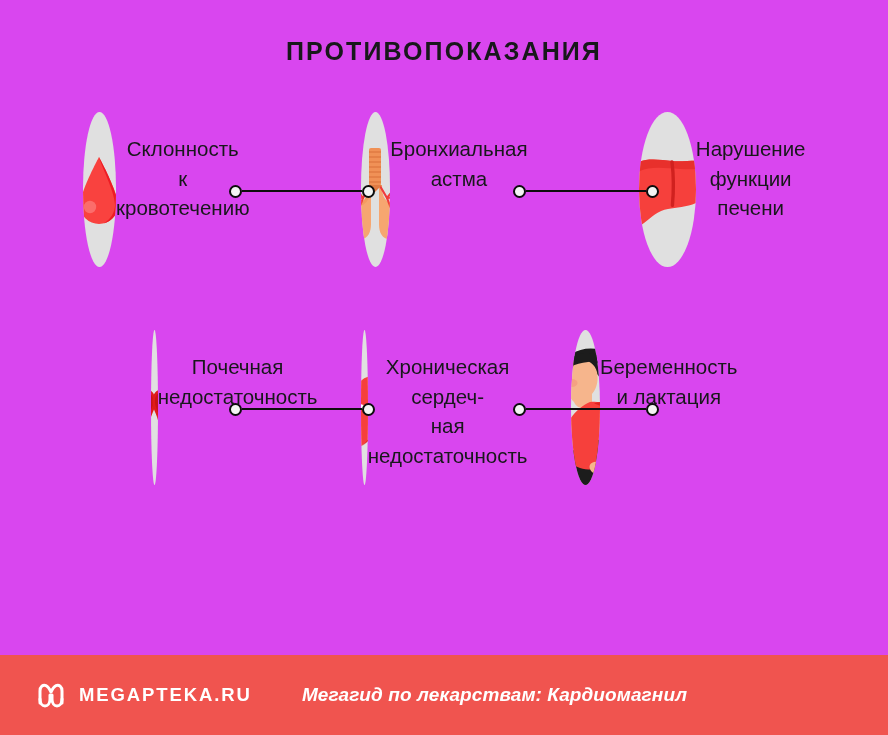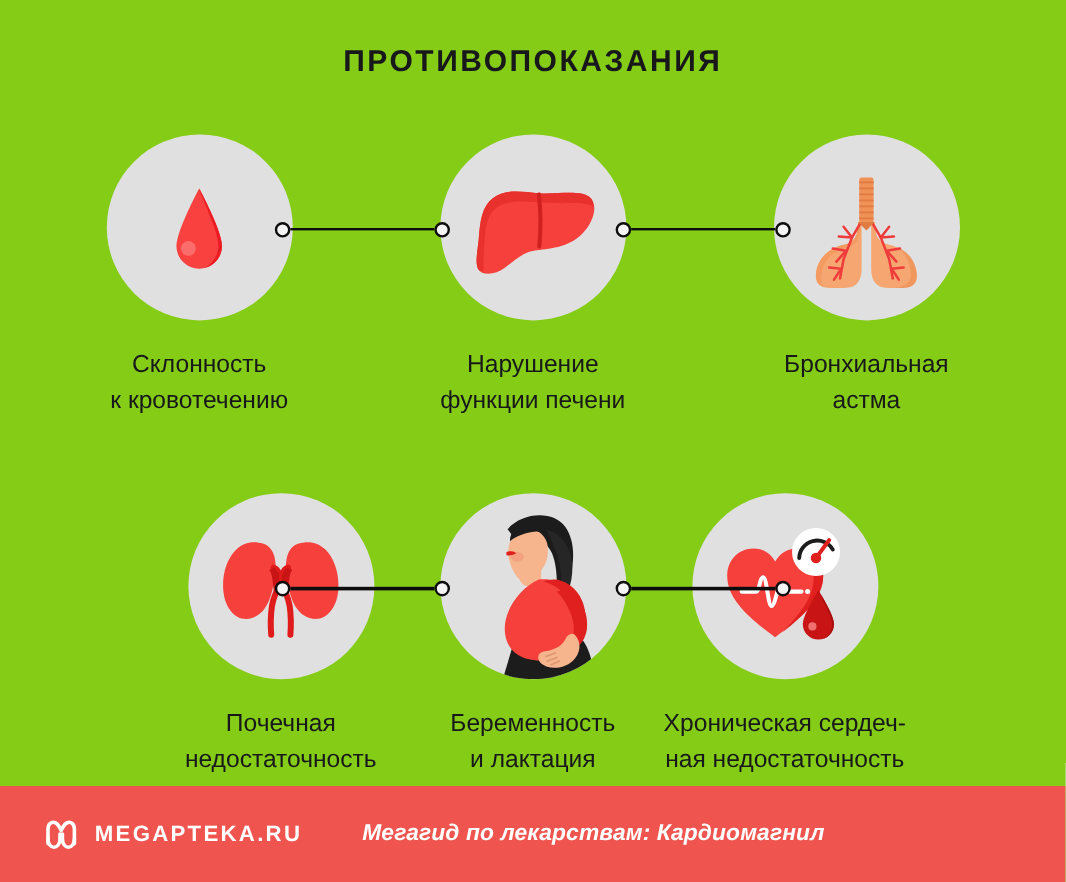--- a/index.html
+++ b/index.html
@@ -12,21 +12,21 @@
     background: #f4f4f4;
     font-family: "Liberation Sans", "DejaVu Sans", sans-serif;
     overflow: hidden;
     position: relative;
   }
 
   .infographic {
     position: relative;
     width: 888px;
     height: 735px;
-    background: #84cc16;
+    background: #d946ef;
   }
 
   
   .title {
     position: absolute;
     top: 38px;
     left: 0;
     width: 888px;
     text-align: center;
     font-size: 25px;
@@ -51,22 +51,21 @@
     gap: 111px;
   }
   .row.row-2 {
     margin-top: 63px;
     gap: 43px;
   }
 
   .item {
     width: 167px;
     display: flex;
-    flex-direction: column;
-    align-items: center;
+    align-items: flex-start;
     position: relative;
   }
 
   .circle {
     width: 155px;
     height: 155px;
     border-radius: 50%;
     background: #e0e0e0;
     position: relative;
     display: flex;
@@ -163,34 +162,20 @@
           <span>
             <svg width="90" height="90" viewBox="0 0 90 90">
               <path d="M45 12 C45 12 64 47 64 60 A19 19 0 0 1 26 60 C26 47 45 12 45 12 Z" fill="#f9423f"></path>
               <path d="M45 12 C45 12 64 47 64 60 A19 19 0 0 1 49.5 78.4 C57 74 61 67 61 60 C61 47 46 18 45 12 Z" fill="#ed1c24"></path>
               <circle cx="36" cy="62" r="6.2" fill="#fb6d6b"></circle>
             </svg>
           </span>
         </div>
         <div class="caption">Склонность
 к кровотечению</div>
-      </div>
-
-      <div class="item">
-        <div class="circle">
-          <span>
-            <svg width="114" height="86" viewBox="0 0 114 86">
-              <path d="M24 18 C34 10 49 13 62 14 C78 15 96 11 104 17 C112 23 108 38 98 48 C86 60 70 60 58 62 C48 63.6 42 70 34 76 C26 82 16 83 12 78 C8.4 73.6 11 62 12 52 C13 40 14 25 24 18 Z" fill="#f6403c"></path>
-              <path d="M24 18 C34 10 49 13 62 14 C78 15 96 11 104 17 C106.6 19 107.6 22 107.4 25.6 C102 20.6 86 23 70 22 C56 21.2 40 19 30 24 C22.6 27.6 19 35 17.6 45 C16.6 53 15.6 68 16 78.8 C13.8 79 12.6 78.6 12 78 C8.4 73.6 11 62 12 52 C13 40 14 25 24 18 Z" fill="#e8302c"></path>
-              <path d="M62 15 C63.6 28 64 41 62.4 58.4" stroke="#d1211f" stroke-width="3.4" fill="none" stroke-linecap="round"></path>
-            </svg>
-          </span>
-        </div>
-        <div class="caption">Нарушение
-функции печени</div>
       </div>
 
       <div class="item">
         <div class="circle">
           <span>
             <svg width="104" height="100" viewBox="0 0 104 100">
 
               <rect x="46" y="8" width="12" height="38" rx="2" fill="#f09156"></rect>
               <g stroke="#e07b43" stroke-width="1.6">
                 <line x1="46" y1="12" x2="58" y2="12"></line>
@@ -221,20 +206,34 @@
                 <path d="M73 84 L83 83 M73 84 L79 93"></path>
               </g>
               <path d="M45 45 L52 52 L59 45 Z" fill="#e07b43"></path>
             </svg>
           </span>
         </div>
         <div class="caption">Бронхиальная
 астма</div>
       </div>
 
+      <div class="item">
+        <div class="circle">
+          <span>
+            <svg width="114" height="86" viewBox="0 0 114 86">
+              <path d="M24 18 C34 10 49 13 62 14 C78 15 96 11 104 17 C112 23 108 38 98 48 C86 60 70 60 58 62 C48 63.6 42 70 34 76 C26 82 16 83 12 78 C8.4 73.6 11 62 12 52 C13 40 14 25 24 18 Z" fill="#f6403c"></path>
+              <path d="M24 18 C34 10 49 13 62 14 C78 15 96 11 104 17 C106.6 19 107.6 22 107.4 25.6 C102 20.6 86 23 70 22 C56 21.2 40 19 30 24 C22.6 27.6 19 35 17.6 45 C16.6 53 15.6 68 16 78.8 C13.8 79 12.6 78.6 12 78 C8.4 73.6 11 62 12 52 C13 40 14 25 24 18 Z" fill="#e8302c"></path>
+              <path d="M62 15 C63.6 28 64 41 62.4 58.4" stroke="#d1211f" stroke-width="3.4" fill="none" stroke-linecap="round"></path>
+            </svg>
+          </span>
+        </div>
+        <div class="caption">Нарушение
+функции печени</div>
+      </div>
+
       <div class="connector conn-r1-a">
         <span class="dot"></span>
         <span class="bar"></span>
         <span class="dot"></span>
       </div>
       <div class="connector conn-r1-b">
         <span class="dot"></span>
         <span class="bar"></span>
         <span class="dot"></span>
       </div>
@@ -254,20 +253,46 @@
               <path d="M49 36 C53.6 37.6 55 44 53.4 50 C52 55.6 48.8 60 47.6 68 C46.6 75 46.4 84 47 92" stroke="#e01b1b" stroke-width="5" fill="none" stroke-linecap="round"></path>
               <path d="M49 36 C53.6 37.6 55 44 53.4 50 C52.6 53 51.2 55.6 50 58.4 C48 52 48.8 42 45.4 38 Z" fill="#c81414"></path>
 
               <path d="M61 36 C56.4 37.6 55 44 56.6 50 C58 55.6 61.2 60 62.4 68 C63.4 75 63.6 84 63 92" stroke="#e01b1b" stroke-width="5" fill="none" stroke-linecap="round"></path>
               <path d="M61 36 C56.4 37.6 55 44 56.6 50 C57.4 53 58.8 55.6 60 58.4 C62 52 61.2 42 64.6 38 Z" fill="#c81414"></path>
             </svg>
           </span>
         </div>
         <div class="caption">Почечная
 недостаточность</div>
+      </div>
+
+      <div class="item">
+        <div class="circle">
+          <span>
+            <svg width="112" height="104" viewBox="0 0 112 104">
+
+              <path d="M48 94 C26 78 8 62 8 43 C8 29 18 20 30 20 C38 20 44 24 48 31 C52 24 58 20 66 20 C78 20 88 29 88 43 C88 62 70 78 48 94 Z" fill="#f6403c"></path>
+              <path d="M66 20 C78 20 88 29 88 43 C88 60 73 75 54 90 C70 73 80 60 80 45 C80 32 74 23 63 20.4 C64 20.1 65 20 66 20 Z" fill="#e0201f"></path>
+
+              <path d="M20 56 L32 56 C35 56 35 44 38 44 C41 44 42 68 45 68 C48 68 50 50 53 50 C56 50 57 56 60 56 L70 56" stroke="#ffffff" stroke-width="3.4" fill="none" stroke-linecap="round" stroke-linejoin="round"></path>
+              <circle cx="75" cy="56" r="2.1" fill="#ffffff"></circle>
+
+              <circle cx="82" cy="23" r="20" fill="#ffffff"></circle>
+              <path d="M68 28 A15 15 0 0 1 96 21" stroke="#1c1c1c" stroke-width="3.2" fill="none" stroke-linecap="round"></path>
+              <path d="M82 28 L93 13" stroke="#e0201f" stroke-width="3.2" fill="none" stroke-linecap="round"></path>
+              <circle cx="82" cy="28" r="4.4" fill="#e0201f"></circle>
+
+              <path d="M84 55 C84 55 97 75 97 83 A13 13 0 0 1 71 83 C71 75 84 55 84 55 Z" fill="#c81414"></path>
+              <path d="M84 55 C84 55 97 75 97 83 A13 13 0 0 1 88 95.4 C93 92.6 95.4 88.4 95.4 83.4 C95.4 76 85 58.4 84 55 Z" fill="#a81010"></path>
+              <circle cx="79" cy="85" r="3.4" fill="#f07070"></circle>
+            </svg>
+          </span>
+        </div>
+        <div class="caption">Хроническая сердеч-
+ная недостаточность</div>
       </div>
 
       <div class="item">
         <div class="circle">
           <span>
             <svg width="155" height="155" viewBox="0 0 155 155">
 
               <path d="M56 30 C68 16 94 14 104 28 C112 39 112 56 108 70 C105 81 100 90 95 96 C98 82 98 62 93 50 C88 38 72 34 62 38 Z" fill="#1c1c1c"></path>
 
               <path d="M60 34 C72 26 86 30 89 42 C91 51 88 60 84 64 L84 76 C76 80 68 78 66 72 C60 66 55 54 57 44 Z" fill="#f6b58c"></path>
@@ -292,46 +317,20 @@
               <g stroke="#e09a72" stroke-width="1.6" fill="none" stroke-linecap="round">
                 <path d="M88 136 L96 133"></path>
                 <path d="M89 140 L97 137"></path>
                 <path d="M92 143 L99 140"></path>
               </g>
             </svg>
           </span>
         </div>
         <div class="caption">Беременность
 и лактация</div>
-      </div>
-
-      <div class="item">
-        <div class="circle">
-          <span>
-            <svg width="112" height="104" viewBox="0 0 112 104">
-
-              <path d="M48 94 C26 78 8 62 8 43 C8 29 18 20 30 20 C38 20 44 24 48 31 C52 24 58 20 66 20 C78 20 88 29 88 43 C88 62 70 78 48 94 Z" fill="#f6403c"></path>
-              <path d="M66 20 C78 20 88 29 88 43 C88 60 73 75 54 90 C70 73 80 60 80 45 C80 32 74 23 63 20.4 C64 20.1 65 20 66 20 Z" fill="#e0201f"></path>
-
-              <path d="M20 56 L32 56 C35 56 35 44 38 44 C41 44 42 68 45 68 C48 68 50 50 53 50 C56 50 57 56 60 56 L70 56" stroke="#ffffff" stroke-width="3.4" fill="none" stroke-linecap="round" stroke-linejoin="round"></path>
-              <circle cx="75" cy="56" r="2.1" fill="#ffffff"></circle>
-
-              <circle cx="82" cy="23" r="20" fill="#ffffff"></circle>
-              <path d="M68 28 A15 15 0 0 1 96 21" stroke="#1c1c1c" stroke-width="3.2" fill="none" stroke-linecap="round"></path>
-              <path d="M82 28 L93 13" stroke="#e0201f" stroke-width="3.2" fill="none" stroke-linecap="round"></path>
-              <circle cx="82" cy="28" r="4.4" fill="#e0201f"></circle>
-
-              <path d="M84 55 C84 55 97 75 97 83 A13 13 0 0 1 71 83 C71 75 84 55 84 55 Z" fill="#c81414"></path>
-              <path d="M84 55 C84 55 97 75 97 83 A13 13 0 0 1 88 95.4 C93 92.6 95.4 88.4 95.4 83.4 C95.4 76 85 58.4 84 55 Z" fill="#a81010"></path>
-              <circle cx="79" cy="85" r="3.4" fill="#f07070"></circle>
-            </svg>
-          </span>
-        </div>
-        <div class="caption">Хроническая сердеч-
-ная недостаточность</div>
       </div>
 
       <div class="connector conn-r2-a">
         <span class="dot"></span>
         <span class="bar"></span>
         <span class="dot"></span>
       </div>
       <div class="connector conn-r2-b">
         <span class="dot"></span>
         <span class="bar"></span>

